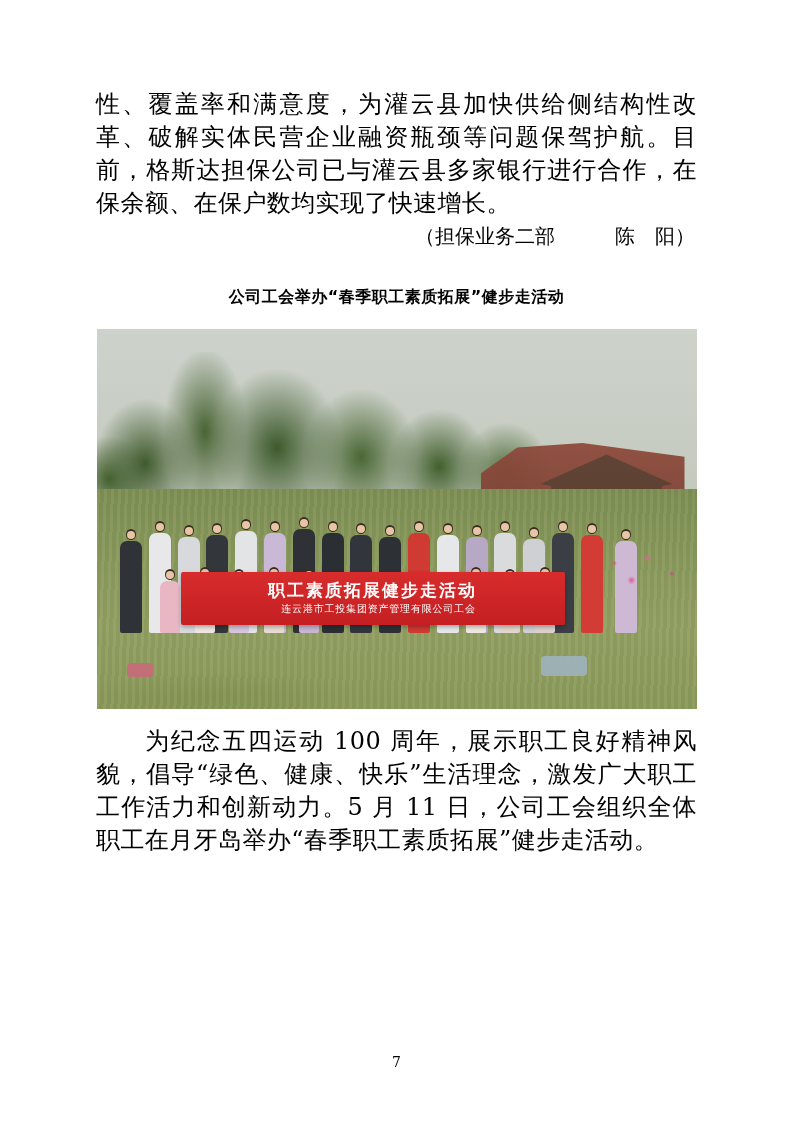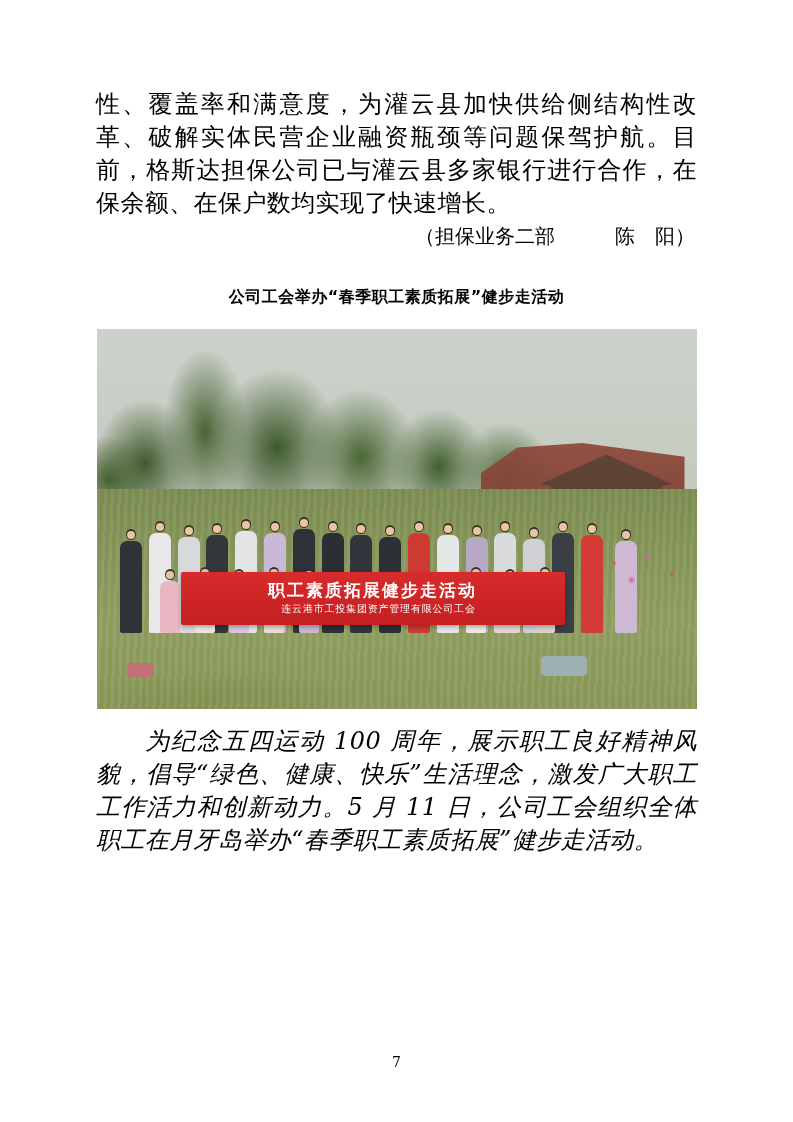--- a/index.html
+++ b/index.html
@@ -197,21 +197,21 @@
   }
   .page-number {
     position: absolute;
     bottom: 52px;
     left: 0;
     width: 100%;
     text-align: center;
     font-size: 14px;
     font-family: "DejaVu Serif", "Liberation Serif", serif;
   }
-  .body-block { margin-top: 4px; font-style: italic; }
+  .body-block { margin-top: 4px; }
 </style>
 </head>
 <body>
 
 <div class="page">
 
   <p class="para">性、覆盖率和满意度，为灌云县加快供给侧结构性改革、破解实体民营企业融资瓶颈等问题保驾护航。目前，格斯达担保公司已与灌云县多家银行进行合作，在保余额、在保户数均实现了快速增长。</p>
 
   <p class="signature">
     <span>（担保业务二部</span><span class="sig-inline">陈　阳）</span>

